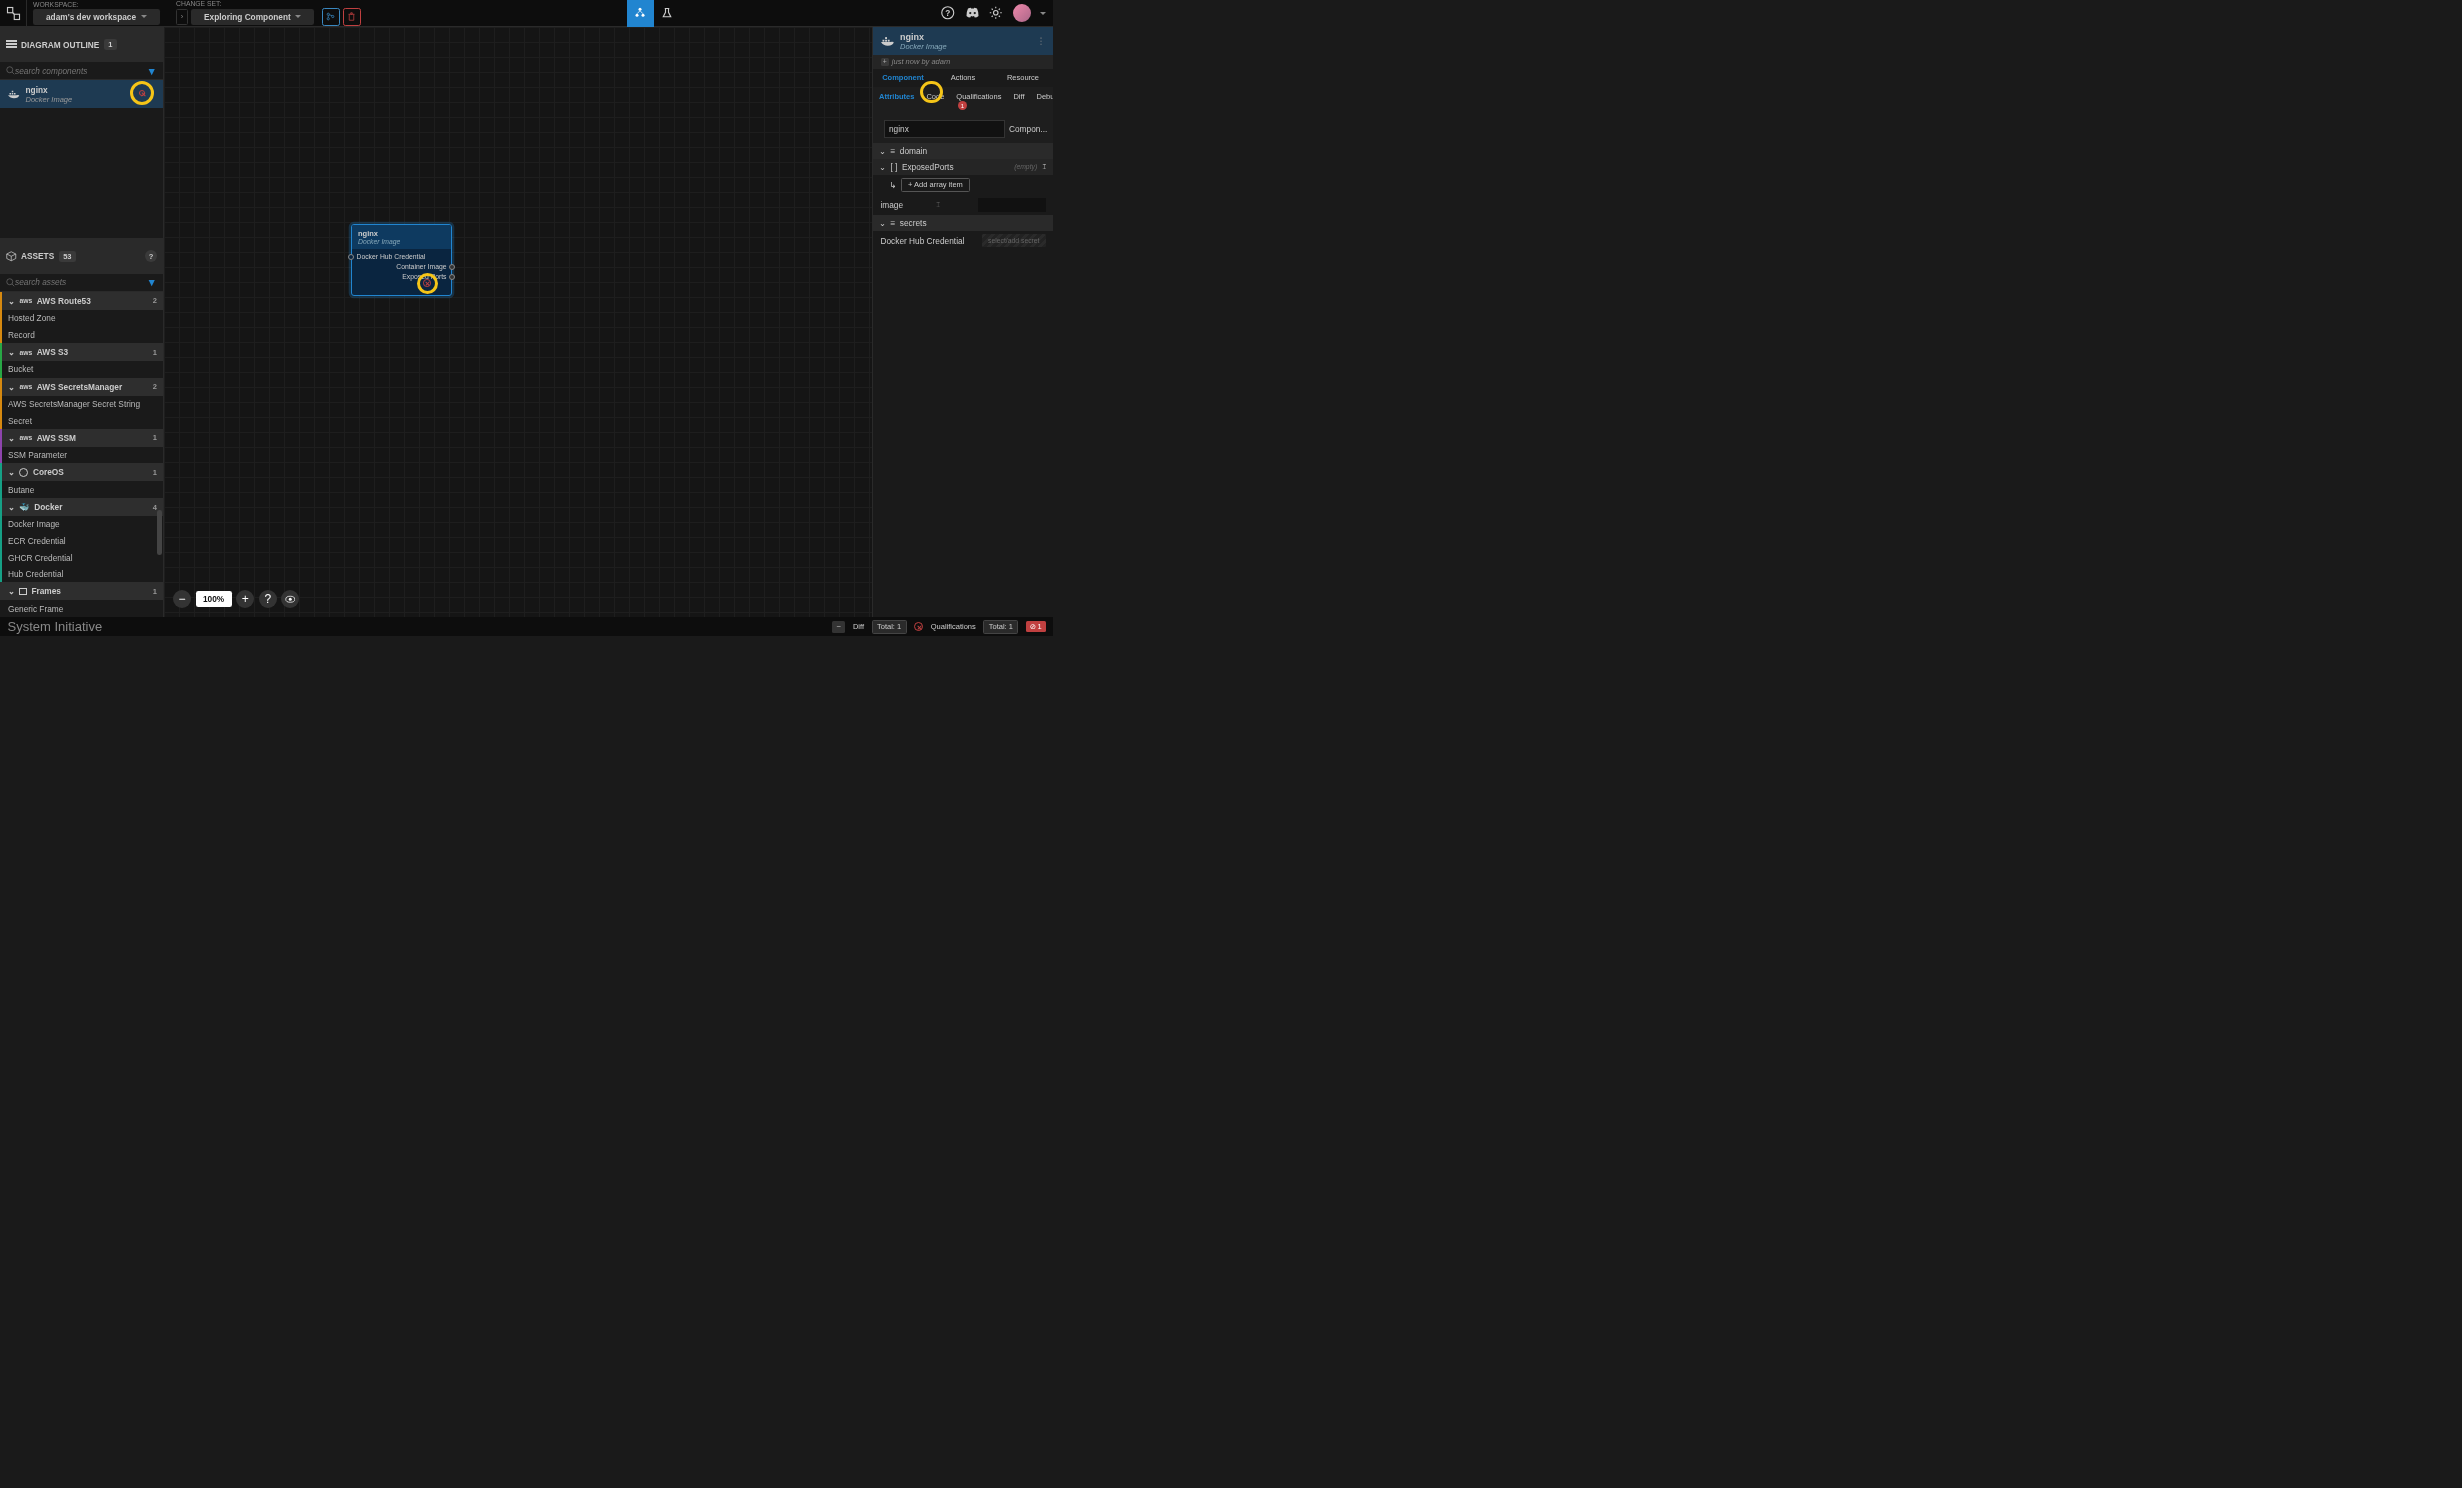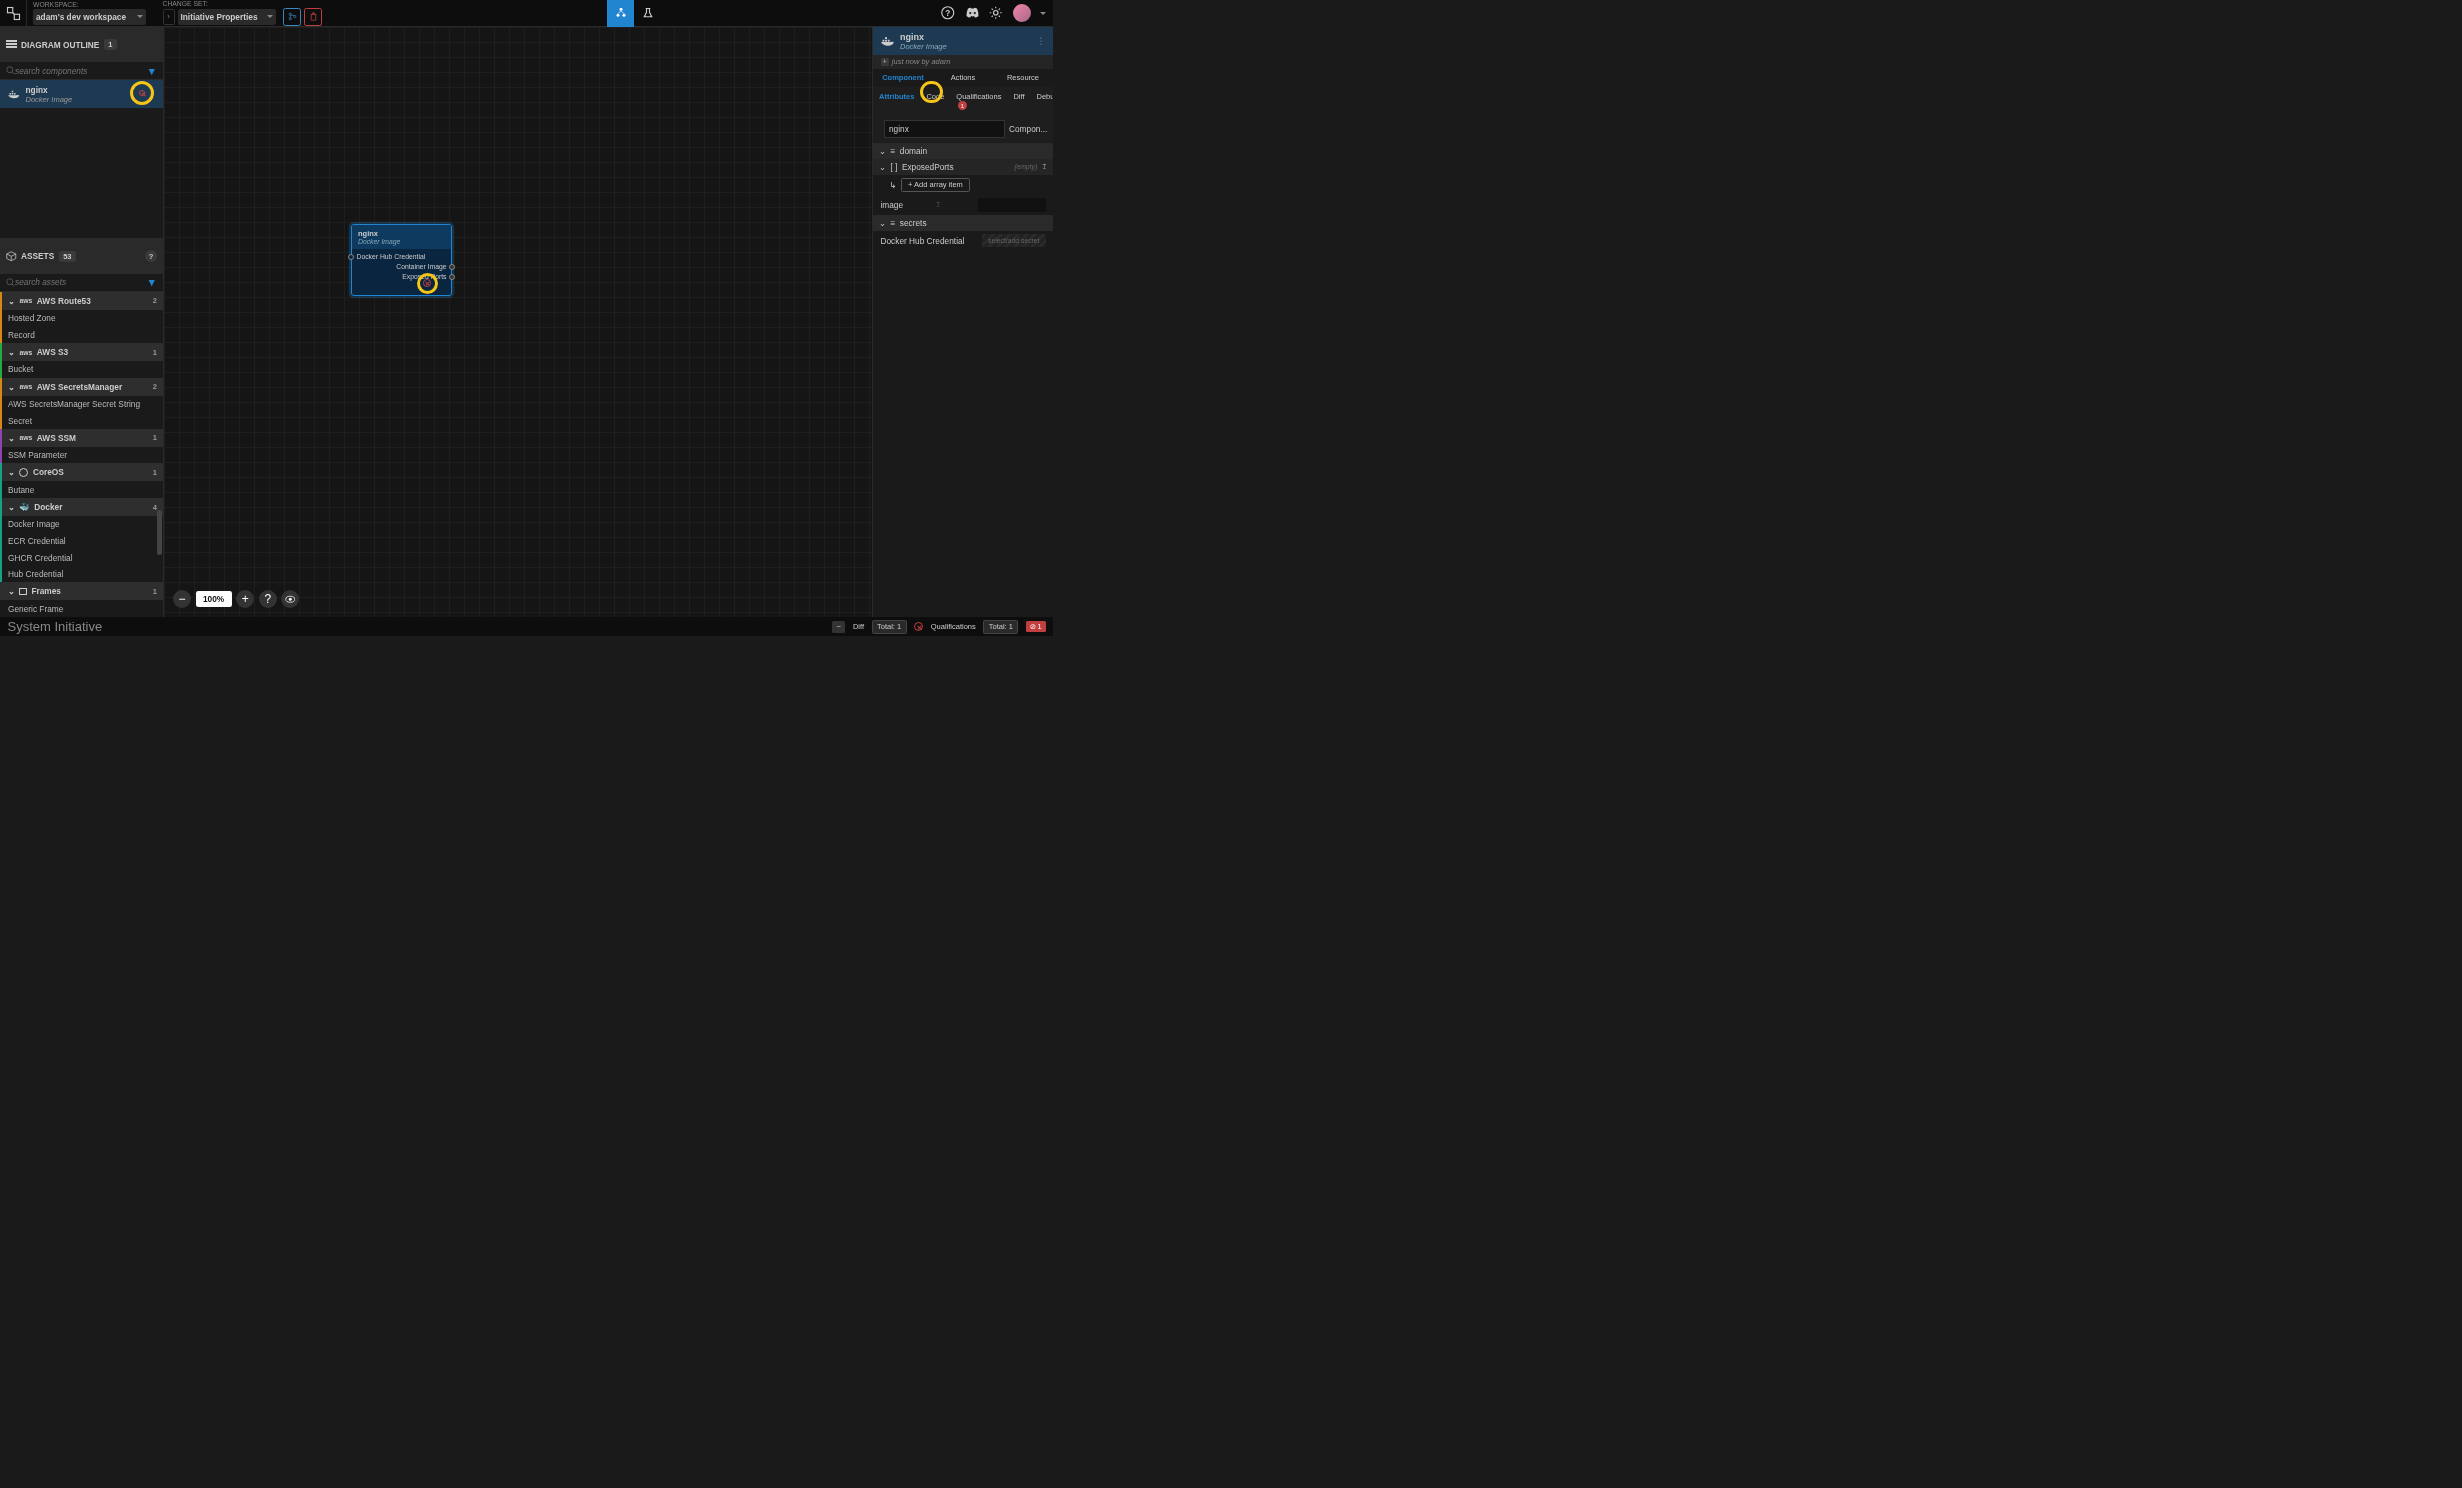--- a/index.html
+++ b/index.html
@@ -4,21 +4,21 @@
 <style>
 * { margin: 0; padding: 0; box-sizing: border-box; font-family: -apple-system, BlinkMacSystemFont, "Segoe UI", sans-serif; }
 body { background: #1a1a1a; color: #ccc; font-size: 9px; overflow: hidden; width: 1053px; height: 636px; position: relative; }
 
 
 .topbar { height: 27px; background: #0d0d0d; display: flex; align-items: center; border-bottom: 0.8px solid #2a2a2a; }
 .logo-box { width: 27px; height: 27px; border-right: 0.8px solid #2a2a2a; display: flex; align-items: center; justify-content: center; }
 .logo-box svg { width: 15px; height: 15px; }
 .top-label-group { display: flex; flex-direction: column; padding: 1.5px 6px; gap: 0.8px; }
 .top-label { font-size: 6.8px; color: #888; text-transform: uppercase; }
-.workspace-select { background: #2a2a2a; padding: 3px 3px; border-radius: 2.3px; display: flex; align-items: center; gap: 4.5px; font-size: 8.3px; font-weight: 600; min-width: 113px; justify-content: space-between; margin-right: 4.5px; cursor: pointer; }
+.workspace-select { background: #2a2a2a; padding: 3px 13px; border-radius: 2.3px; display: flex; align-items: center; gap: 4.5px; font-size: 8.3px; font-weight: 600; min-width: 113px; justify-content: space-between; margin-right: 4.5px; cursor: pointer; }
 .chevron-down { width: 0; height: 0; border-left: 3px solid transparent; border-right: 3px solid transparent; border-top: 3px solid #888; }
 .changeset-nav { display: flex; align-items: center; gap: 3px; }
 .nav-arrow { width: 12px; height: 16.6px; border: 0.8px solid #333; border-radius: 1.5px; display: flex; align-items: center; justify-content: center; font-size: 7.5px; color: #888; cursor: pointer; }
 .action-btn { width: 18px; height: 18px; border: 0.8px solid #3a88c0; border-radius: 2.3px; display: flex; align-items: center; justify-content: center; color: #3a88c0; cursor: pointer; }
 .action-btn.red { border-color: #c04040; color: #c04040; }
 .top-center { flex: 1; display: flex; justify-content: center; }
 .mode-tabs { display: flex; }
 .mode-tab { width: 27px; height: 27px; display: flex; align-items: center; justify-content: center; cursor: pointer; }
 .mode-tab.active { background: #2185d0; }
 .top-right { display: flex; align-items: center; gap: 9px; padding-right: 7.5px; }
@@ -135,21 +135,21 @@
     <div class="workspace-select">
       <span>adam's dev workspace</span>
       <span class="chevron-down"></span>
     </div>
   </div>
   <div class="top-label-group">
     <div class="top-label">CHANGE SET:</div>
     <div class="changeset-nav">
       <div class="nav-arrow">›</div>
       <div class="workspace-select" style="min-width:98px">
-        <span>Initiative Properties</span>
+        <span>Exploring Component</span>
         <span class="chevron-down"></span>
       </div>
       <div class="action-btn">
         <svg width="9" height="9" viewBox="0 0 12 12">
             <circle cx="3" cy="3" r="1.5" fill="none" stroke="currentColor"></circle>
             <circle cx="3" cy="9" r="1.5" fill="none" stroke="currentColor"></circle>
             <circle cx="9" cy="6" r="1.5" fill="none" stroke="currentColor"></circle>
             <path d="M3 4.5 L3 7.5 M4 4 Q7 4 8 5" fill="none" stroke="currentColor"></path>
           </svg>
       </div>

